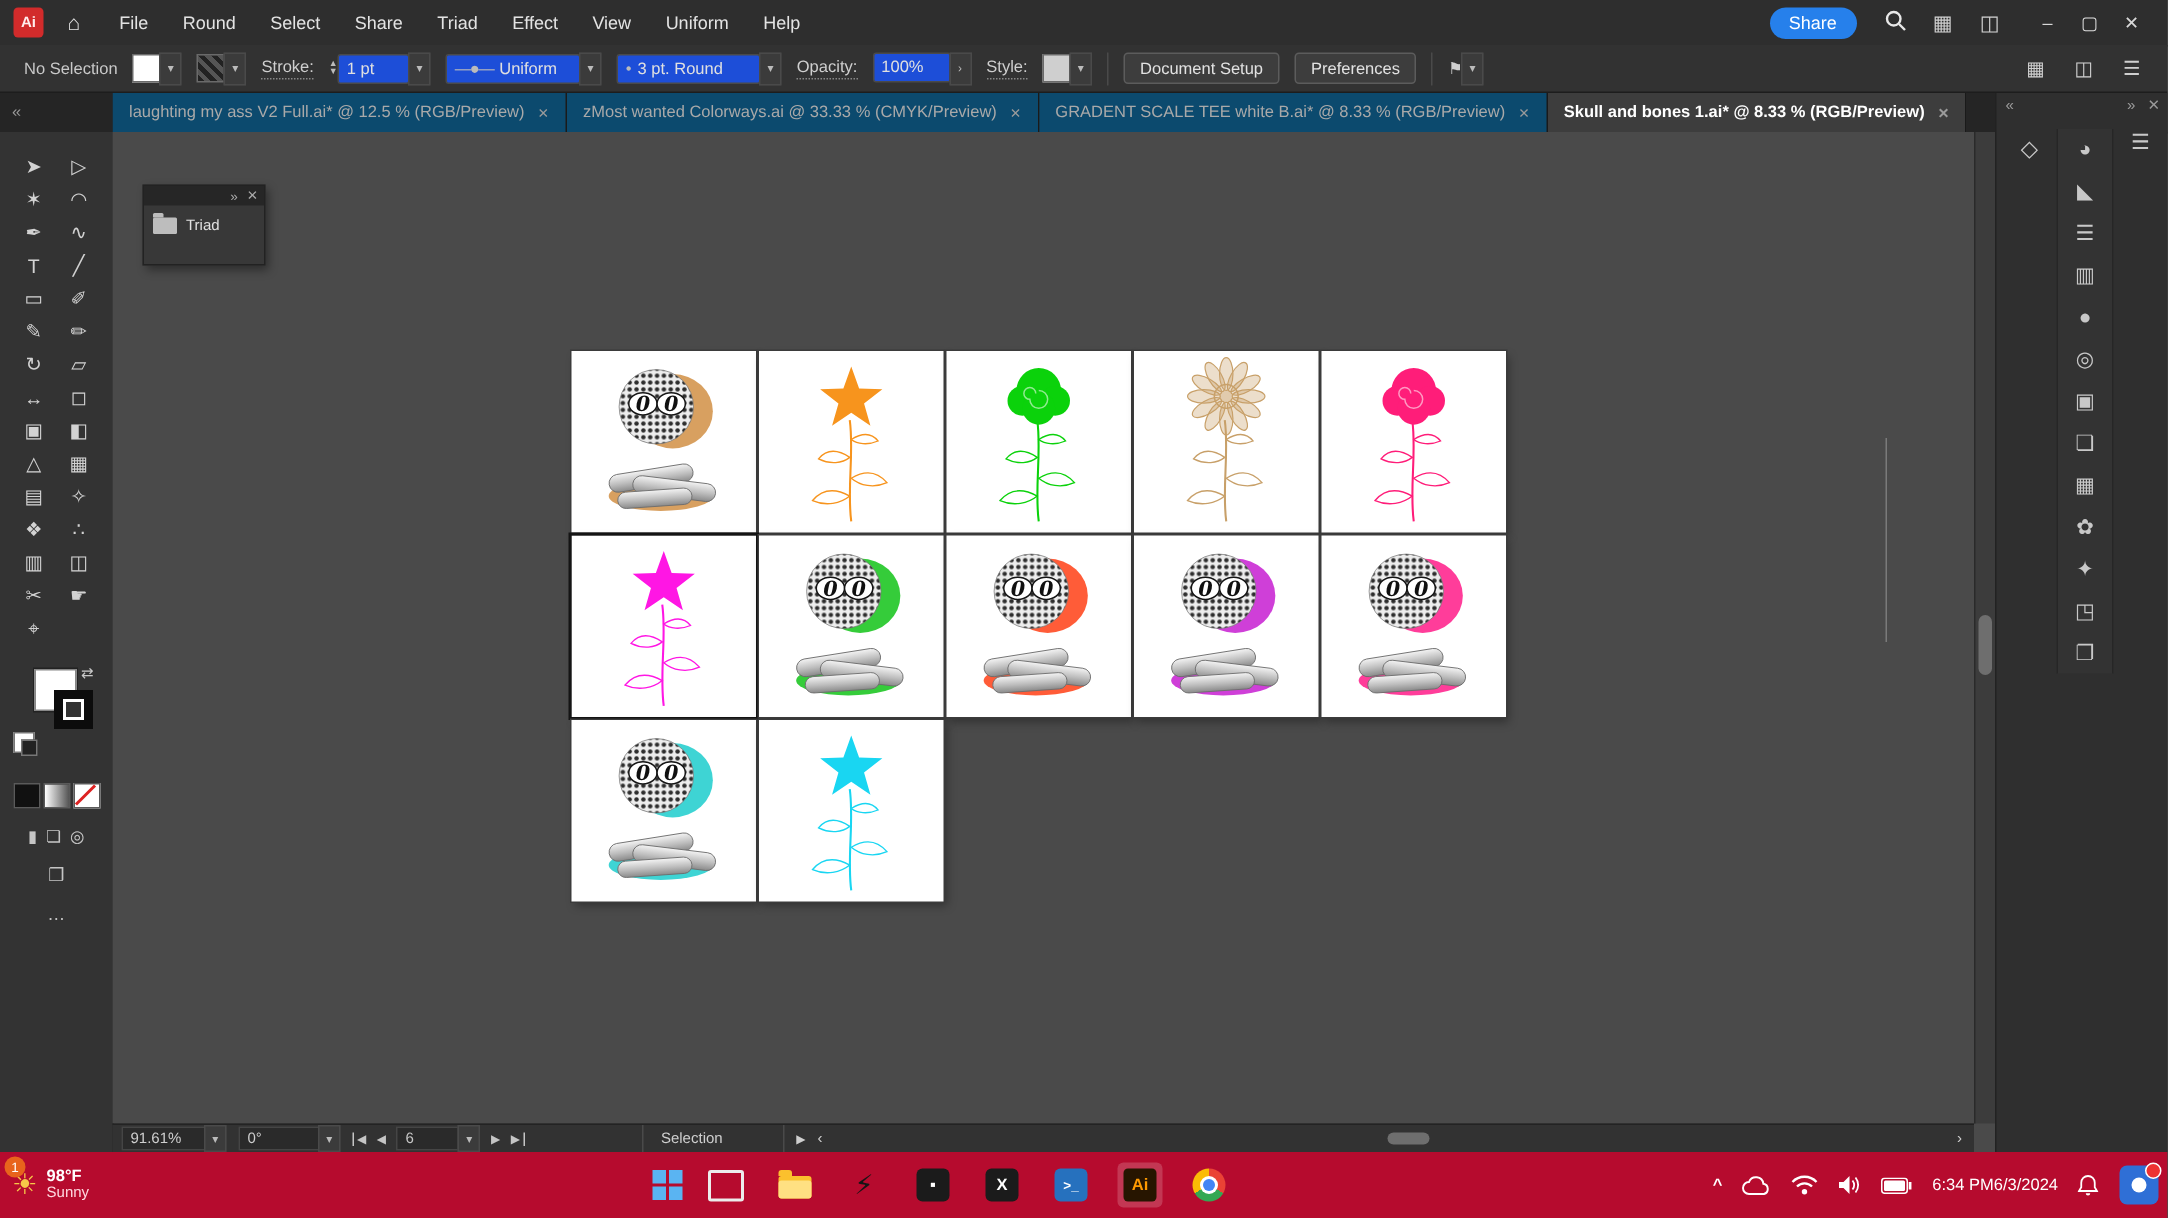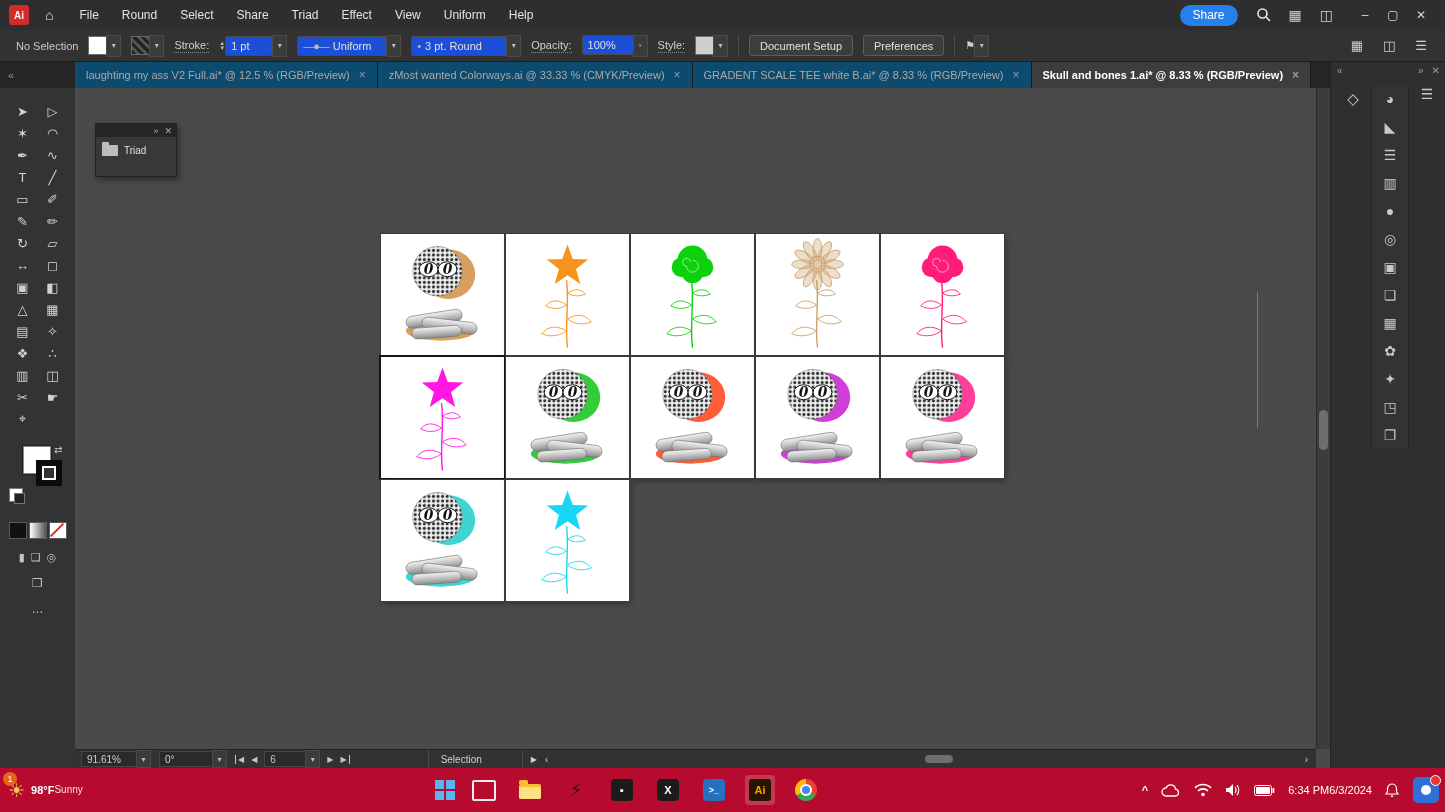--- a/index.html
+++ b/index.html
@@ -79,21 +79,21 @@
   .statusbar{left:75px;top:749px;width:1241px;height:19px;background:#323232;border-top:1px solid #232323;display:flex;align-items:center;gap:8px;padding-left:6px;box-sizing:border-box;font-size:10px;color:#cfcfcf}
   .sb-box{display:inline-flex;align-items:center;gap:5px;background:#2a2a2a;border:1px solid #454545;height:14px;padding:0 5px}
   .sb-nav{display:flex;align-items:center;gap:7px;font-size:8px;color:#c5c5c5}
   .sb-sel{border-left:1px solid #4a4a4a;border-right:1px solid #4a4a4a;padding:0 40px 0 12px;height:100%;display:flex;align-items:center}
   .hthumb{position:absolute;left:850px;top:5px;width:28px;height:8px;background:#6e6e6e;border-radius:4px}
   
   .taskbar{left:0;top:768px;width:1445px;height:44px;background:var(--taskbar,#b60b2e);display:flex;align-items:center}
   .weather{display:flex;align-items:center;gap:6px;margin-left:8px;position:relative}
   .sun{font-size:19px;color:#f7c948}
   .wbadge{position:absolute;left:-5px;top:-7px;width:14px;height:14px;border-radius:50%;background:#e8641c;color:#fff;font-size:9px;display:flex;align-items:center;justify-content:center}
-  .wtxt{display:flex;line-height:12px;color:#fff}
+  .wtxt{display:flex;flex-direction:column;line-height:12px;color:#fff}
   .wtemp{font-size:11px;font-weight:bold}
   .wdesc{font-size:10px;color:#ffd9e0}
   .tb-center{position:absolute;left:435px;display:flex;align-items:center;gap:14px}
   .winlogo{width:20px;height:20px;display:grid;grid-template-columns:9px 9px;grid-template-rows:9px 9px;gap:2px}
   .winlogo i{background:#5ab4f2}
   .search-pill{width:188px;height:30px;border-radius:15px;background:rgba(0,0,0,.28);display:flex;align-items:center;gap:8px;padding:0 10px;box-sizing:border-box;color:#fff}
   .sp-art{margin-left:auto;display:flex;gap:3px}
   .sp-art i{width:16px;height:16px;border-radius:3px}
   .tb-apps{display:flex;align-items:center;gap:16px}
   .appslot{width:30px;height:30px;display:flex;align-items:center;justify-content:center;border-radius:4px}

